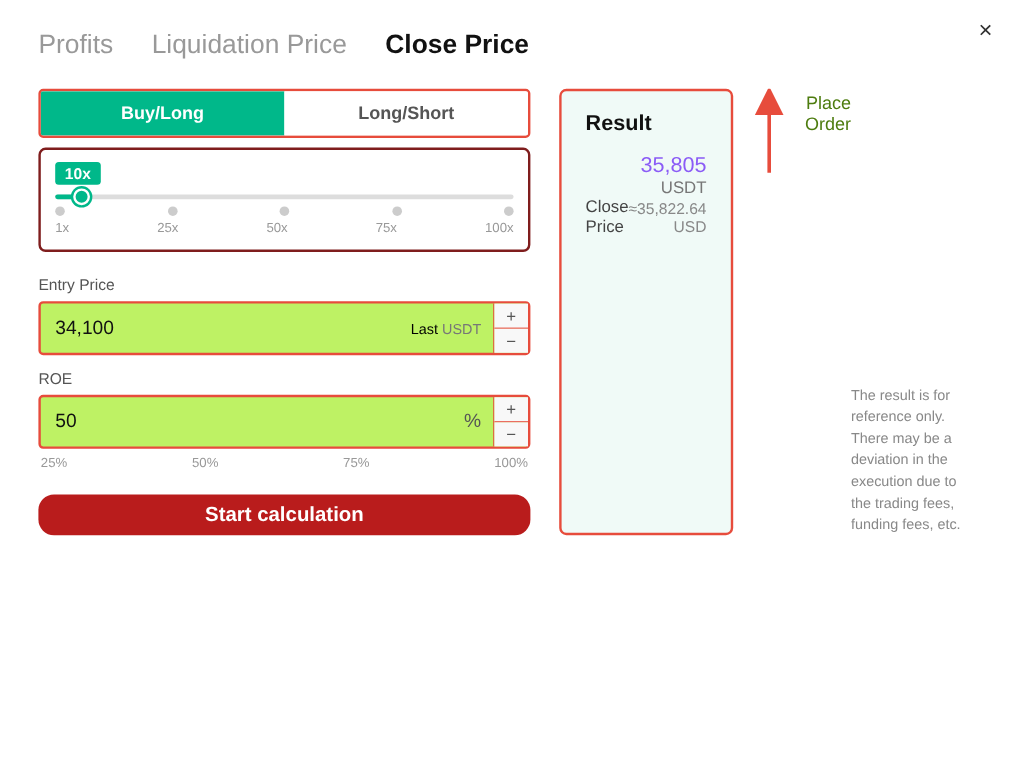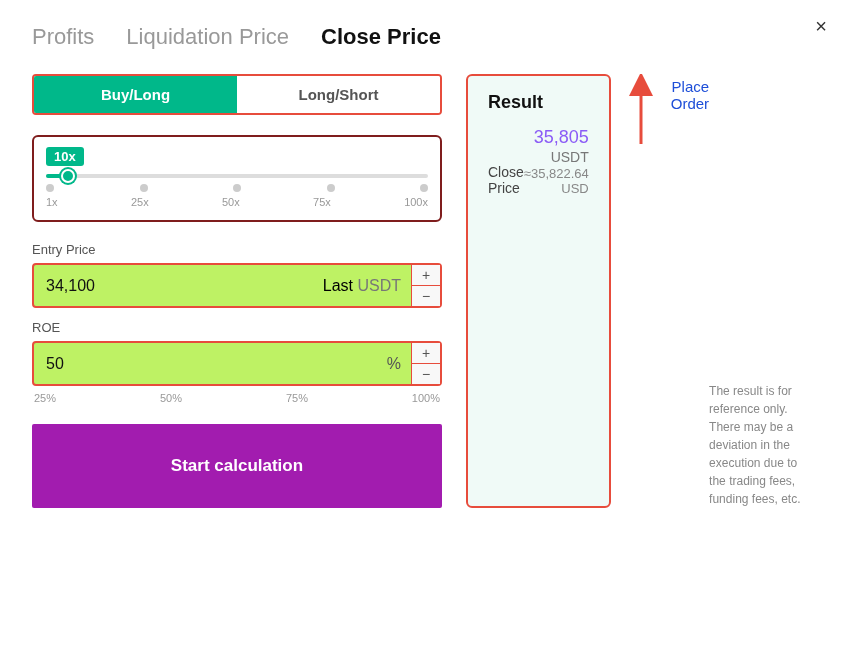--- a/index.html
+++ b/index.html
@@ -60,21 +60,21 @@
       display: flex;
       flex-direction: column;
       gap: 12px;
     }
     
     .direction-toggle {
       display: flex;
       border: 2px solid #e74c3c;
       border-radius: 4px;
       overflow: hidden;
-      margin-bottom: 20px;
+      margin-bottom: 8px;
     }
     .direction-btn {
       flex: 1;
       padding: 10px 0;
       text-align: center;
       font-size: 15px;
       font-weight: 600;
       cursor: pointer;
       border: none;
       background: transparent;
@@ -171,21 +171,21 @@
       font-size: 16px;
       border: none;
       outline: none;
       background: transparent;
       color: #111;
     }
     .input-tag {
       display: flex;
       align-items: center;
       padding: 0 10px;
-      font-size: 16px;
+      font-size: 12px;
       color: #777;
       background: transparent;
       white-space: nowrap;
     }
     .input-tag .last {
       color: #000;
       font-weight: 500;
     }
     .stepper {
       display: flex;
@@ -221,27 +221,27 @@
     .percent-tag {
       padding: 0 10px;
       font-size: 16px;
       color: #555;
       display: flex;
       align-items: center;
     }
     
     .calc-btn {
       width: 100%;
-      padding: 32px;
-      background: #a21caf;
+      padding: 7px;
+      background: #b91c1c;
       color: #fff;
       font-size: 17px;
       font-weight: 600;
       border: none;
-      border-radius: 2px;
+      border-radius: 13px;
       cursor: pointer;
       margin-top: 20px;
     }
     
     .result-box {
       border: 2px solid #e74c3c;
       border-radius: 6px;
       padding: 16px 20px;
       background: #f0faf7;
     }
@@ -281,21 +281,21 @@
     
     .arrow-container {
       position: relative;
       height: 80px;
       display: flex;
       justify-content: center;
     }
     
     .place-order {
       text-align: right;
-      color: #1d4ed8;
+      color: #4d7c0f;
       font-size: 15px;
       font-weight: 500;
       cursor: pointer;
       margin-top: 4px;
     }
     
     .disclaimer {
       font-size: 12px;
       color: #888;
       line-height: 1.5;

